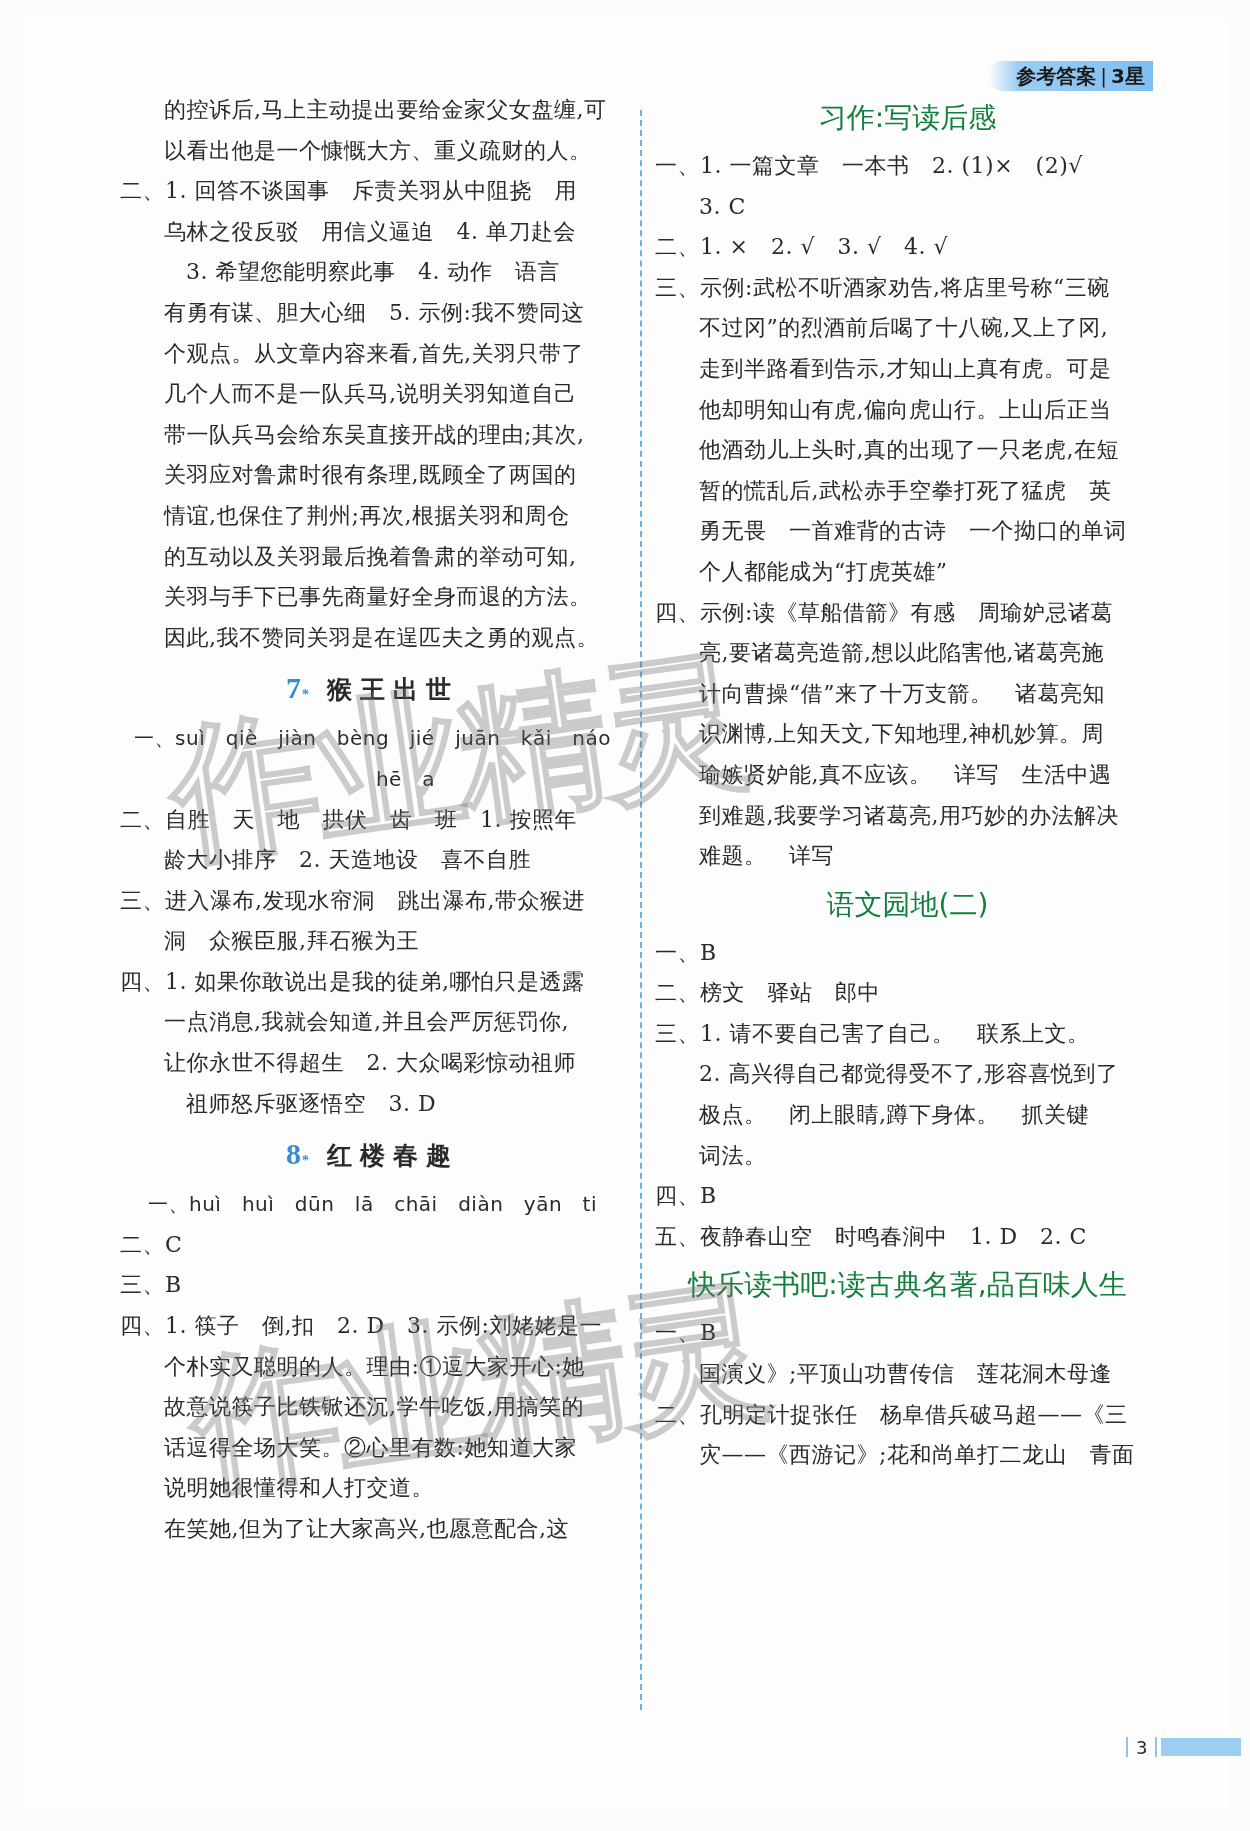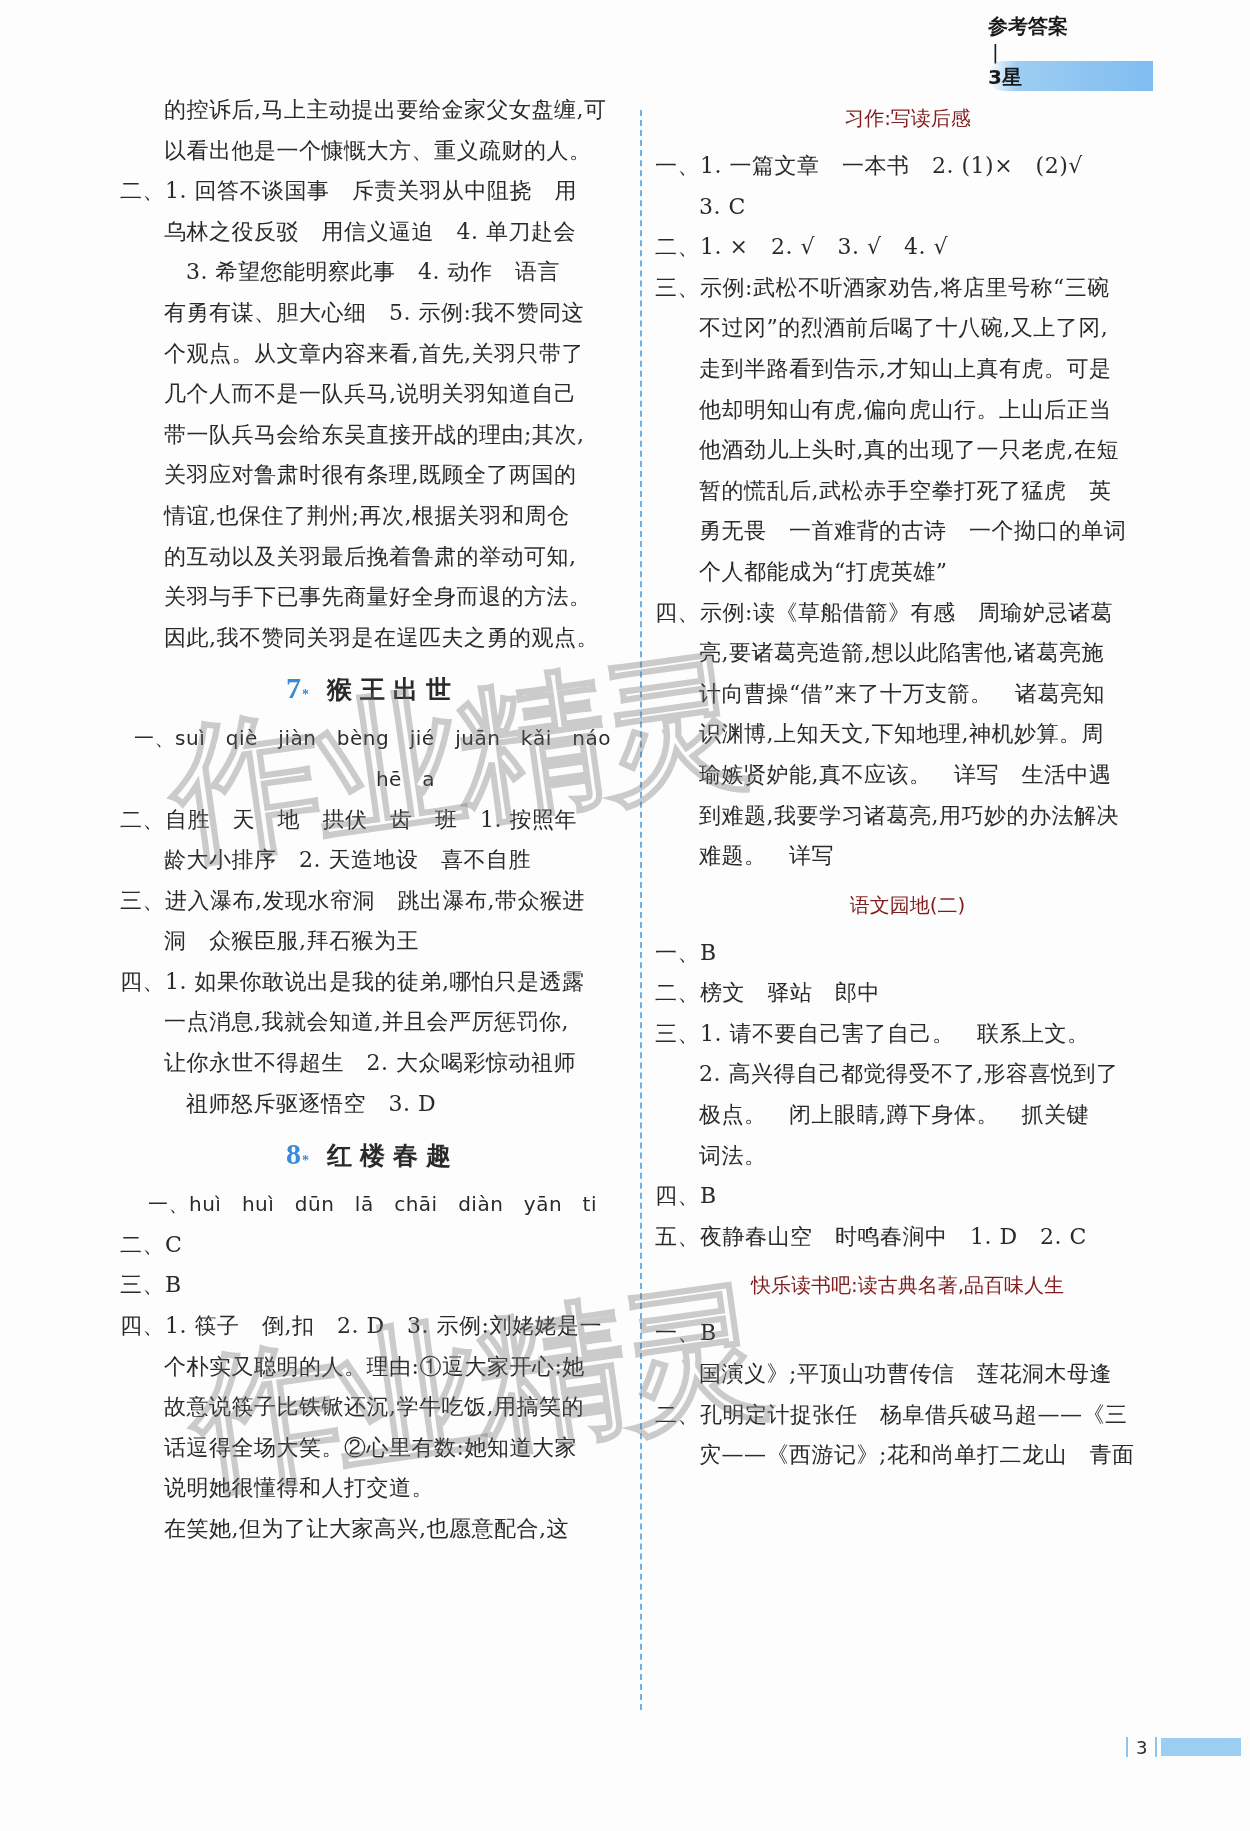--- a/index.html
+++ b/index.html
@@ -10,23 +10,23 @@
     color: #2a2a2a;
   }
   .page {
     position: absolute; left: 20px; top: 18px; width: 1210px; height: 1795px;
     background: #fdfdfd;
   }
   .banner {
     position: absolute; left: 968px; top: 43px; height: 30px; width: 165px;
     background: linear-gradient(90deg, rgba(150,200,240,0) 0%, #9ccdf2 18%, #7fbdf0 100%);
     border-radius: 15px 0 0 15px;
-    display: flex; align-items: flex-start; justify-content: flex-end; padding-right: 8px;
+    display: flex; align-items: center; justify-content: flex-end; padding-right: 8px;
     box-sizing: border-box;
-    font-family: "DejaVu Sans", sans-serif; font-weight: bold; font-size: 20px; color: #1a1a1a; flex-direction: column;
+    font-family: "DejaVu Sans", sans-serif; font-weight: bold; font-size: 20px; color: #1a1a1a;
   }
   .banner .sep { margin: 0 4px; font-weight: normal; }
   .divider {
     position: absolute; left: 620px; top: 92px; height: 1600px; width: 0;
     border-left: 2px dashed #6ab2e8;
   }
   .col { position: absolute; top: 72px; }
   .col-left { left: 100px; width: 505px; }
   .col-right { left: 635px; width: 505px; }
   .line {
@@ -38,21 +38,21 @@
   .lesson-title {
     height: 60px; line-height: 60px; text-align: center; font-size: 25px; font-weight: bold;
     letter-spacing: 8px;
   }
   .lesson-title .num {
     color: #3a8bd6; font-family: "Liberation Serif", serif; font-size: 30px; letter-spacing: 0;
     font-weight: bold; margin-right: 26px; position: relative;
   }
   .lesson-title .num sup { font-size: 14px; position: absolute; top: -6px; right: -8px; }
   .sec-title {
-    color: #7f1d1d; font-family: "DejaVu Sans", sans-serif; font-size: 20px;
+    color: #15803d; font-family: "DejaVu Sans", sans-serif; font-size: 28px;
     text-align: center; height: 56px; line-height: 56px;
   }
   .pinyin { font-family: "DejaVu Sans", sans-serif; font-size: 20px; word-spacing: 10px; text-align: center; }
   .footer-num {
     position: absolute; left: 1106px; top: 1716px; height: 26px;
     display: flex; align-items: center; font-family: "DejaVu Sans", sans-serif; font-size: 18px;
   }
   .footer-num .bar1 { width: 2px; height: 20px; background: #8cc4ee; margin-right: 8px; }
   .footer-num .bar2 { width: 2px; height: 20px; background: #8cc4ee; margin-left: 8px; margin-right: 4px; }
   .footer-num .fill { width: 80px; height: 18px; background: #9ccef3; }

